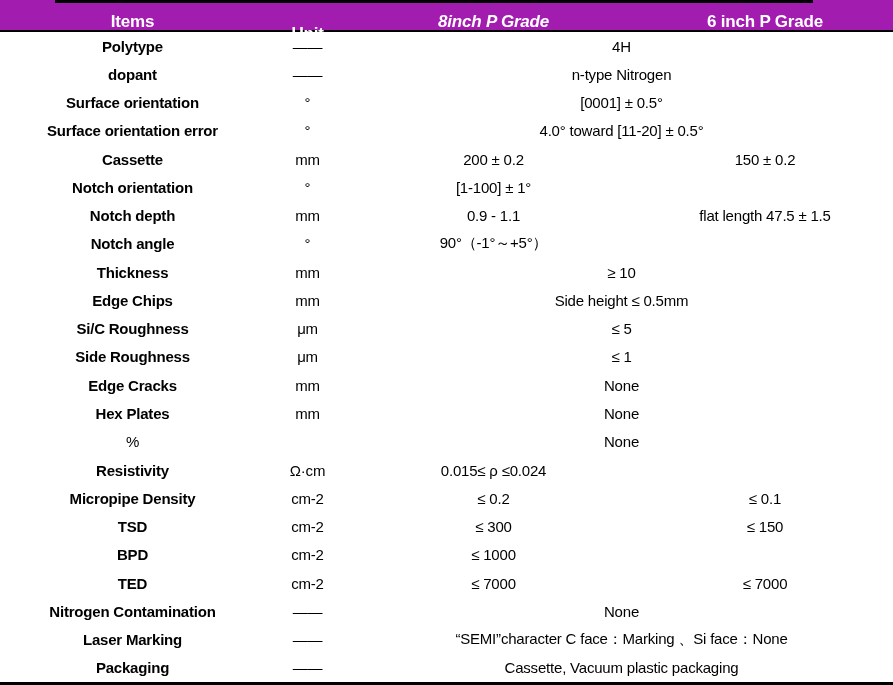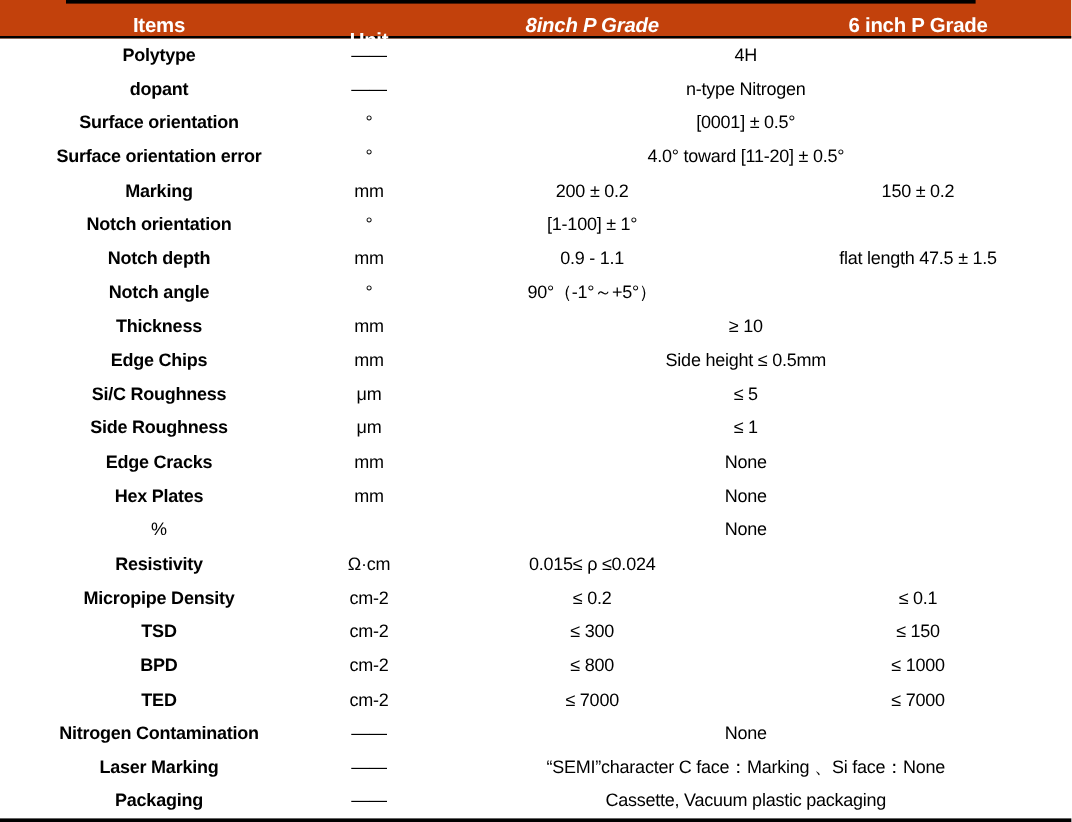--- a/index.html
+++ b/index.html
@@ -69,21 +69,21 @@
   .cell.merged {
     grid-column: 3 / 5;
     text-align: center;
   }
 </style>
 </head>
 <body>
 
 <div class="spec-table">
   <div class="top-border"></div>
-  <div class="header-row" style="background: #c2410c;">
+  <div class="header-row" style="background: #a21caf;">
     <div class="hcell" style="color: rgb(255, 255, 255);">Items</div>
     <div class="hcell" style="color: rgb(255, 255, 255); margin-top: 24px;">Unit</div>
     <div class="hcell" style="color: rgb(255, 255, 255); font-style: italic;">8inch P Grade</div>
     <div class="hcell" style="color: rgb(255, 255, 255);">6 inch P Grade</div>
   </div>
   <div class="rows" id="rows">
       <div class="row">
         <div class="cell item">Polytype</div>
         <div class="cell unit">——</div>
         <div class="cell value merged">4H</div>
@@ -97,21 +97,21 @@
         <div class="cell item">Surface orientation</div>
         <div class="cell unit">°</div>
         <div class="cell value merged">[0001] ± 0.5°</div>
       </div>
       <div class="row">
         <div class="cell item">Surface orientation error</div>
         <div class="cell unit">°</div>
         <div class="cell value merged">4.0° toward [11-20] ± 0.5°</div>
       </div>
       <div class="row">
-        <div class="cell item">Marking</div>
+        <div class="cell item">Cassette</div>
         <div class="cell unit">mm</div>
         <div class="cell value">200 ± 0.2</div>
         <div class="cell value">150 ± 0.2</div>
       </div>
       <div class="row">
         <div class="cell item">Notch orientation</div>
         <div class="cell unit">°</div>
         <div class="cell value">[1-100] ± 1°</div>
         <div class="cell value"></div>
       </div>
@@ -174,21 +174,20 @@
       </div>
       <div class="row">
         <div class="cell item">TSD</div>
         <div class="cell unit">cm-2</div>
         <div class="cell value">≤ 300</div>
         <div class="cell value">≤ 150</div>
       </div>
       <div class="row">
         <div class="cell item">BPD</div>
         <div class="cell unit">cm-2</div>
-        <div class="cell value">≤ 800</div>
         <div class="cell value">≤ 1000</div>
       </div>
       <div class="row">
         <div class="cell item">TED</div>
         <div class="cell unit">cm-2</div>
         <div class="cell value">≤ 7000</div>
         <div class="cell value">≤ 7000</div>
       </div>
       <div class="row">
         <div class="cell item">Nitrogen Contamination</div>

